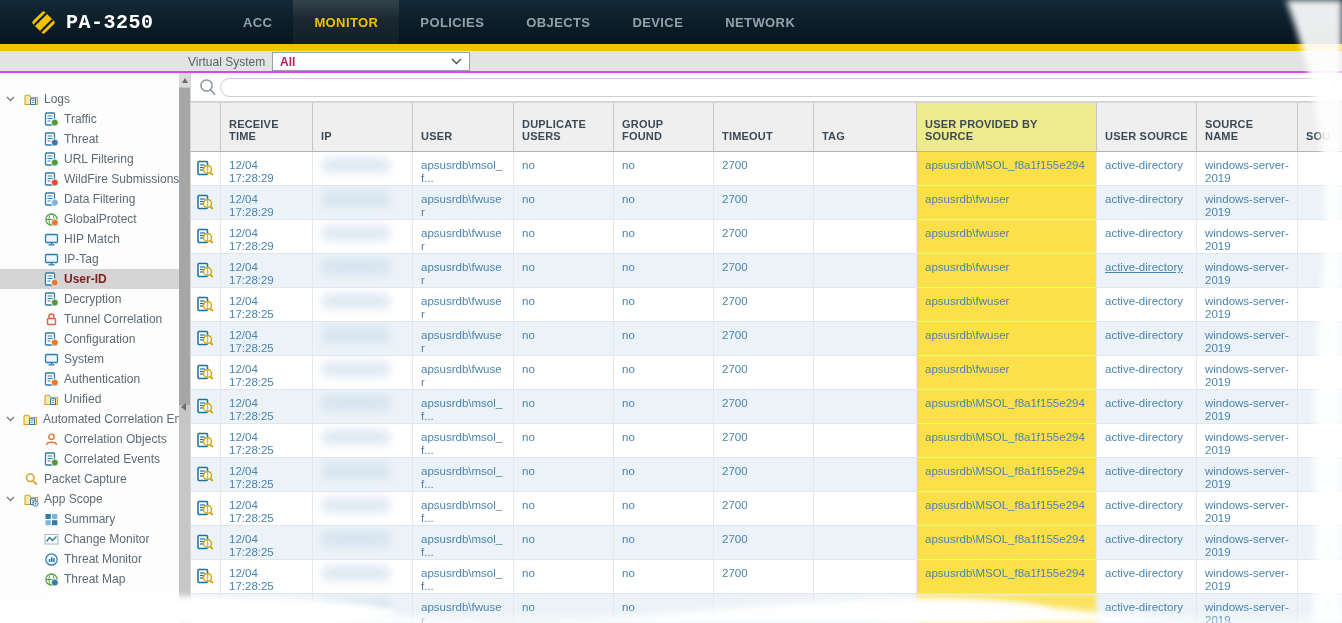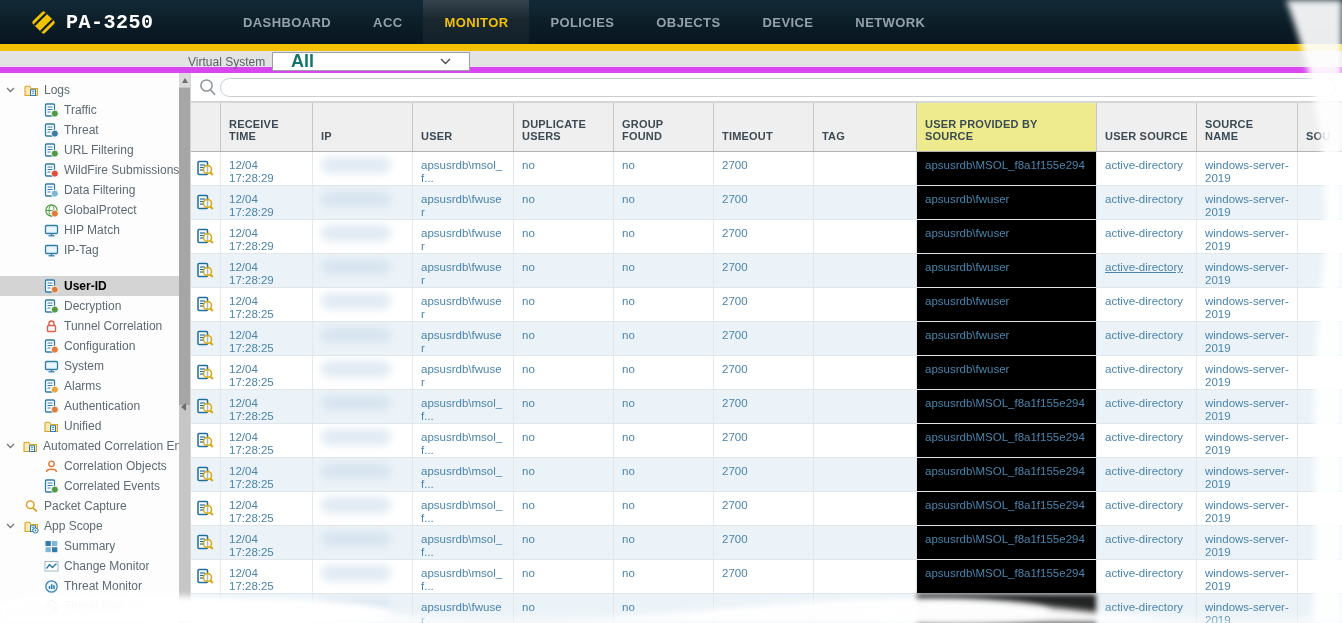--- a/index.html
+++ b/index.html
@@ -12,36 +12,36 @@
     background:linear-gradient(180deg,#122a36 0%,#0b1c26 60%,#081520 100%);}
   #logo-area{position:absolute;left:30px;top:0;height:44px;display:flex;align-items:center;gap:9px;font-family:Liberation Mono, monospace;}
   #device-name{color:#fff;font-size:20px;font-weight:bold;letter-spacing:.5px;}
   #nav-tabs{position:absolute;left:222px;top:0;height:44px;display:flex;}
   .tab{height:44px;display:flex;align-items:center;padding:0 21px;font-size:13px;font-weight:bold;
     color:#94a1ab;letter-spacing:.4px;cursor:pointer;}
   .tab.active{background:linear-gradient(180deg,#33424c 0%,#1a272f 45%,#10202a 100%);color:#f2c103;}
 
   
   #yellow-stripe{position:absolute;left:0;top:44px;width:1342px;height:7px;background:#f2c103;}
-  #filter-bar{position:absolute;left:0;top:51px;width:1342px;height:22px;background:#e3e3e3;border-bottom:6px solid #d946ef;text-align:right;}
+  #filter-bar{position:absolute;left:0;top:51px;width:1342px;height:22px;background:#e3e3e3;border-bottom:2px solid #d946ef;text-align:right;}
   #vsys-label{position:absolute;left:188px;top:4px;font-size:12px;color:#5a6268;}
   #vsys-select{position:absolute;left:272px;top:1px;width:198px;height:19px;background:#fff;
-    border:1px solid #9aa0a5;display:flex;align-items:center;padding:0 18px;font-size:18px;color:#0f766e;font-weight:bold;}
+    border:1px solid #9aa0a5;display:flex;align-items:center;padding:0 7px;font-size:12px;color:#be185d;font-weight:bold;}
   #vsys-select .chev{margin-left:auto;display:flex;}
 
   
-  #sidebar{position:absolute;left:0;top:73px;width:179px;height:550px;background:#fdfdfd;overflow:hidden;padding-top:7px;}
+  #sidebar{position:absolute;left:0;top:73px;width:179px;height:550px;background:#fdfdfd;overflow:hidden;padding-top:16px;}
   .tree-item{height:20px;display:flex;align-items:center;font-size:12px;color:#5d6a74;cursor:pointer;white-space:nowrap;}
   .tree-item .chevron{width:10px;margin-left:6px;display:flex;}
   .tree-item .spacer0{width:10px;margin-left:6px;}
   .tree-item.lvl0 .ticon{margin-left:8px;}
   .tree-item.lvl1 .ticon{margin-left:44px;}
   .ticon{width:15px;height:15px;display:flex;align-items:center;justify-content:center;flex:none;}
   .tlabel{margin-left:5px;overflow:hidden;text-overflow:clip;}
-  .tree-item.selected{background:#d4d4d4;color:#000000;font-weight:bold;margin-top:16px;}
+  .tree-item.selected{background:#d4d4d4;color:#7f1d1d;font-weight:bold;}
 
   
   #side-scroll{position:absolute;left:179px;top:73px;width:11px;height:550px;background:#c6c6c6;}
   #side-scroll .up-btn{position:absolute;left:0;top:0;width:11px;height:14px;background:#dadada;display:flex;align-items:center;justify-content:center;}
   #side-scroll .up-btn:after{content:"";border-left:3.5px solid transparent;border-right:3.5px solid transparent;border-bottom:5px solid #6d6d6d;}
   #side-scroll .thumb{position:absolute;left:0;top:15px;width:11px;height:317px;background:#a6a6a6;}
   #collapse-arrow{position:absolute;left:181px;top:403px;width:0;height:0;
     border-top:4px solid transparent;border-bottom:4px solid transparent;border-right:5px solid #6e6e6e;z-index:6;}
 
   
@@ -56,21 +56,21 @@
   .grid-row{display:grid;grid-template-columns:30px 92px 100px 101px 100px 100px 100px 103px 180px 100px 101px 45px;}
   #thead{height:50px;background:#efefef;border-bottom:1px solid #b3b3b3;border-top:1px solid #d8d8d8;}
   .th{display:flex;align-items:flex-end;padding:16px 8px 9px 8px;font-size:11px;font-weight:bold;color:#3c4a54;
     letter-spacing:.2px;border-right:1px solid #c6c6c6;line-height:12px;overflow:hidden;}
   .th.hl{background:#eeeb8e;}
   .tr{height:34px;border-bottom:1px solid #e0e6ea;background:#fff;}
   .tr.alt{background:#ecf3f8;}
   .td{padding:7px 8px 0 8px;font-size:11.5px;color:#4a84ad;border-right:1px solid #e3e8ec;
     line-height:12.5px;overflow:hidden;word-wrap:break-word;}
   .td.icon-cell{display:flex;align-items:center;justify-content:center;padding:0;}
-  .td.hl{background:#000000;}
+  .td.hl{background:#fde047;}
   .td .smudge{width:70px;height:16px;margin-top:-2px;background:rgba(198,216,233,.55);filter:blur(4px);border-radius:8px;}
   .td.underline{text-decoration:underline;}
   .td.blurred{filter:blur(2.5px);opacity:.85;}
 
   
   #overlay{position:absolute;left:0;top:0;width:1342px;height:623px;pointer-events:none;z-index:40;}
 </style>
 </head>
 <body>
 
@@ -83,21 +83,20 @@
           <g transform="rotate(45 13.5 13.5)">
             <rect x="5" y="5" width="17" height="17" rx="2" fill="#f2c103"></rect>
             <line x1="9" y1="5" x2="9" y2="22" stroke="#0b1c26" stroke-width="2.2"></line>
             <line x1="18" y1="5" x2="18" y2="22" stroke="#0b1c26" stroke-width="2.2"></line>
           </g>
         </svg>
       </span>
       <span id="device-name">PA-3250</span>
     </div>
     <nav id="nav-tabs">
-        <div class="tab">DASHBOARD</div>
         <div class="tab">ACC</div>
         <div class="tab active">MONITOR</div>
         <div class="tab">POLICIES</div>
         <div class="tab">OBJECTS</div>
         <div class="tab">DEVICE</div>
         <div class="tab">NETWORK</div>
       </nav>
   </header>
 
   <div id="yellow-stripe"></div>
@@ -269,32 +268,20 @@
       </div>
       <div class="tree-item lvl1">
         <span class="ticon">
           <svg width="15" height="15" viewBox="0 0 15 15">
             <rect x="1.5" y="2.5" width="12" height="8" rx="1" fill="#eaf4fb" stroke="#2e7cab" stroke-width="1.3"></rect>
             <line x1="7.5" y1="10.5" x2="7.5" y2="12.3" stroke="#2e7cab" stroke-width="1.3"></line>
             <line x1="4.5" y1="12.8" x2="10.5" y2="12.8" stroke="#2e7cab" stroke-width="1.3"></line>
           </svg>
         </span>
         <span class="tlabel">System</span>
-      </div>
-      <div class="tree-item lvl1">
-        <span class="ticon">
-          <svg width="15" height="15" viewBox="0 0 15 15">
-            <rect x="1.5" y="1" width="9" height="12" rx="1" fill="#fff" stroke="#2e7cab" stroke-width="1.3"></rect>
-            <line x1="3.5" y1="4" x2="8.5" y2="4" stroke="#2e7cab"></line>
-            <line x1="3.5" y1="6.5" x2="8.5" y2="6.5" stroke="#2e7cab"></line>
-            <line x1="3.5" y1="9" x2="6.5" y2="9" stroke="#2e7cab"></line>
-            <circle cx="10.8" cy="10.6" r="3.5" fill="#e8a33d" stroke="#fff" stroke-width="0.8"></circle>
-          </svg>
-        </span>
-        <span class="tlabel">Alarms</span>
       </div>
       <div class="tree-item lvl1">
         <span class="ticon">
           <svg width="15" height="15" viewBox="0 0 15 15">
             <rect x="1.5" y="1" width="9" height="12" rx="1" fill="#fff" stroke="#2e7cab" stroke-width="1.3"></rect>
             <line x1="3.5" y1="4" x2="8.5" y2="4" stroke="#2e7cab"></line>
             <line x1="3.5" y1="6.5" x2="8.5" y2="6.5" stroke="#2e7cab"></line>
             <line x1="3.5" y1="9" x2="6.5" y2="9" stroke="#2e7cab"></line>
             <circle cx="10.8" cy="10.6" r="3.5" fill="#e07b39" stroke="#fff" stroke-width="0.8"></circle>
           </svg>

